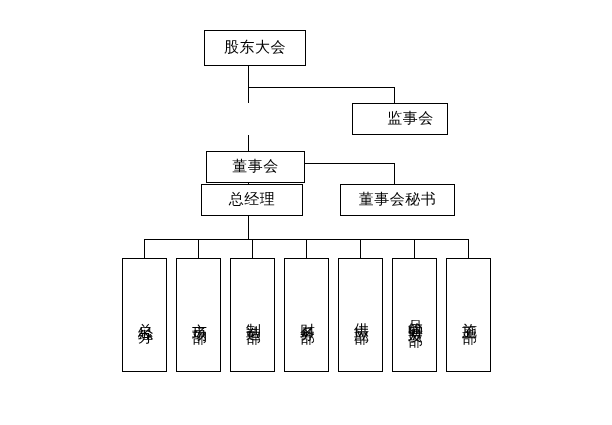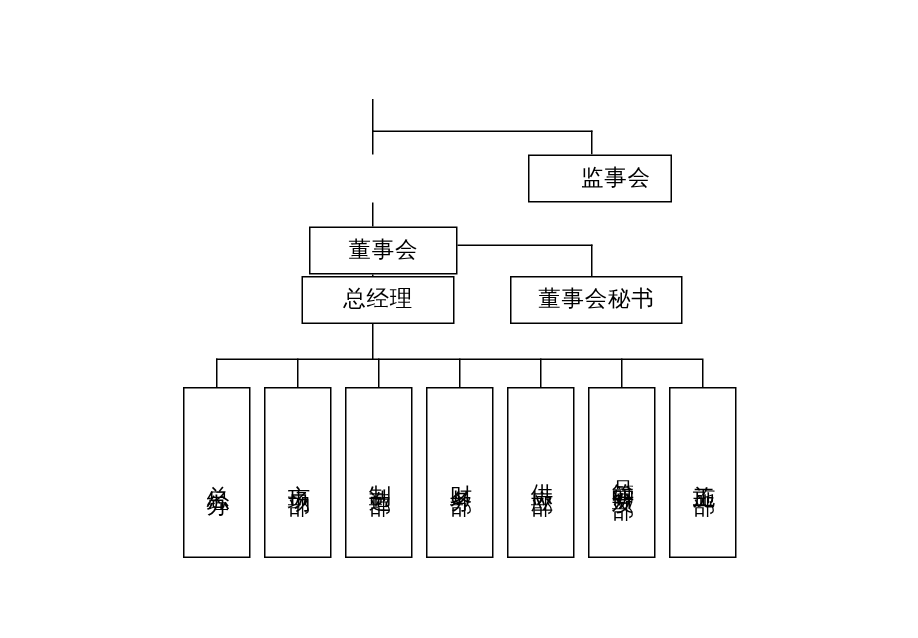--- a/index.html
+++ b/index.html
@@ -50,20 +50,23 @@
     z-index: 1;
   }
   .vline { width: 1px; }
   .hline { height: 1px; }
 </style>
 </head>
 <body>
 
 <div id="canvas">
 
+  <div class="box" style="left:204px; top:30px; width:102px; height:36px;">
+    <span class="box-label">股东大会</span>
+  </div>
 
   <div class="line vline" style="left:248px; top:66px; height:22px;"></div>
   <div class="line hline" style="left:248px; top:87px; width:147px;"></div>
   <div class="line vline" style="left:248px; top:87px; height:16px;"></div>
   <div class="line vline" style="left:394px; top:87px; height:16px;"></div>
 
   <div class="box" style="left:206px; top:103px; width:99px; height:32px;margin-top:48px;">
     <span class="box-label">董事会</span>
   </div>
   <div class="box" style="left:352px; top:103px; width:96px; height:32px;padding-left:21px;">

